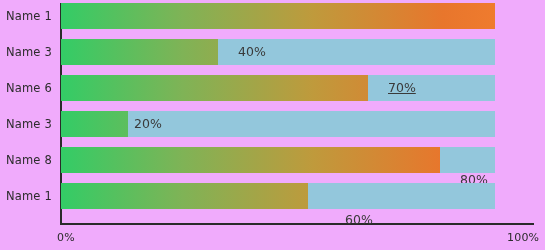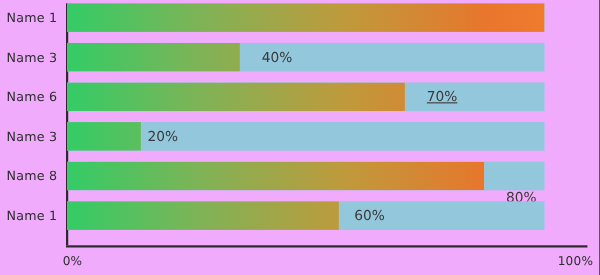--- a/index.html
+++ b/index.html
@@ -157,21 +157,21 @@
         <div class="fill" style="width:379px; background-size:434px 26px;"></div>
       </div>
       <div class="bar-value" style="left:379px;margin-top:20px;">80%</div>
     </div>
 
     <div class="row" style="top:183px;">
       <div class="row-label">Name 1</div>
       <div class="track">
         <div class="fill" style="width:247px; background-size:434px 26px;"></div>
       </div>
-      <div class="bar-value" style="left:241px;">60%</div>
+      <div class="bar-value" style="left:264px;margin-top:24px;">60%</div>
     </div>
 
   </div>
 
   <div class="tick tick-min">0%</div>
   <div class="tick tick-max">100%</div>
 
 </div>
 
 </body></html>

